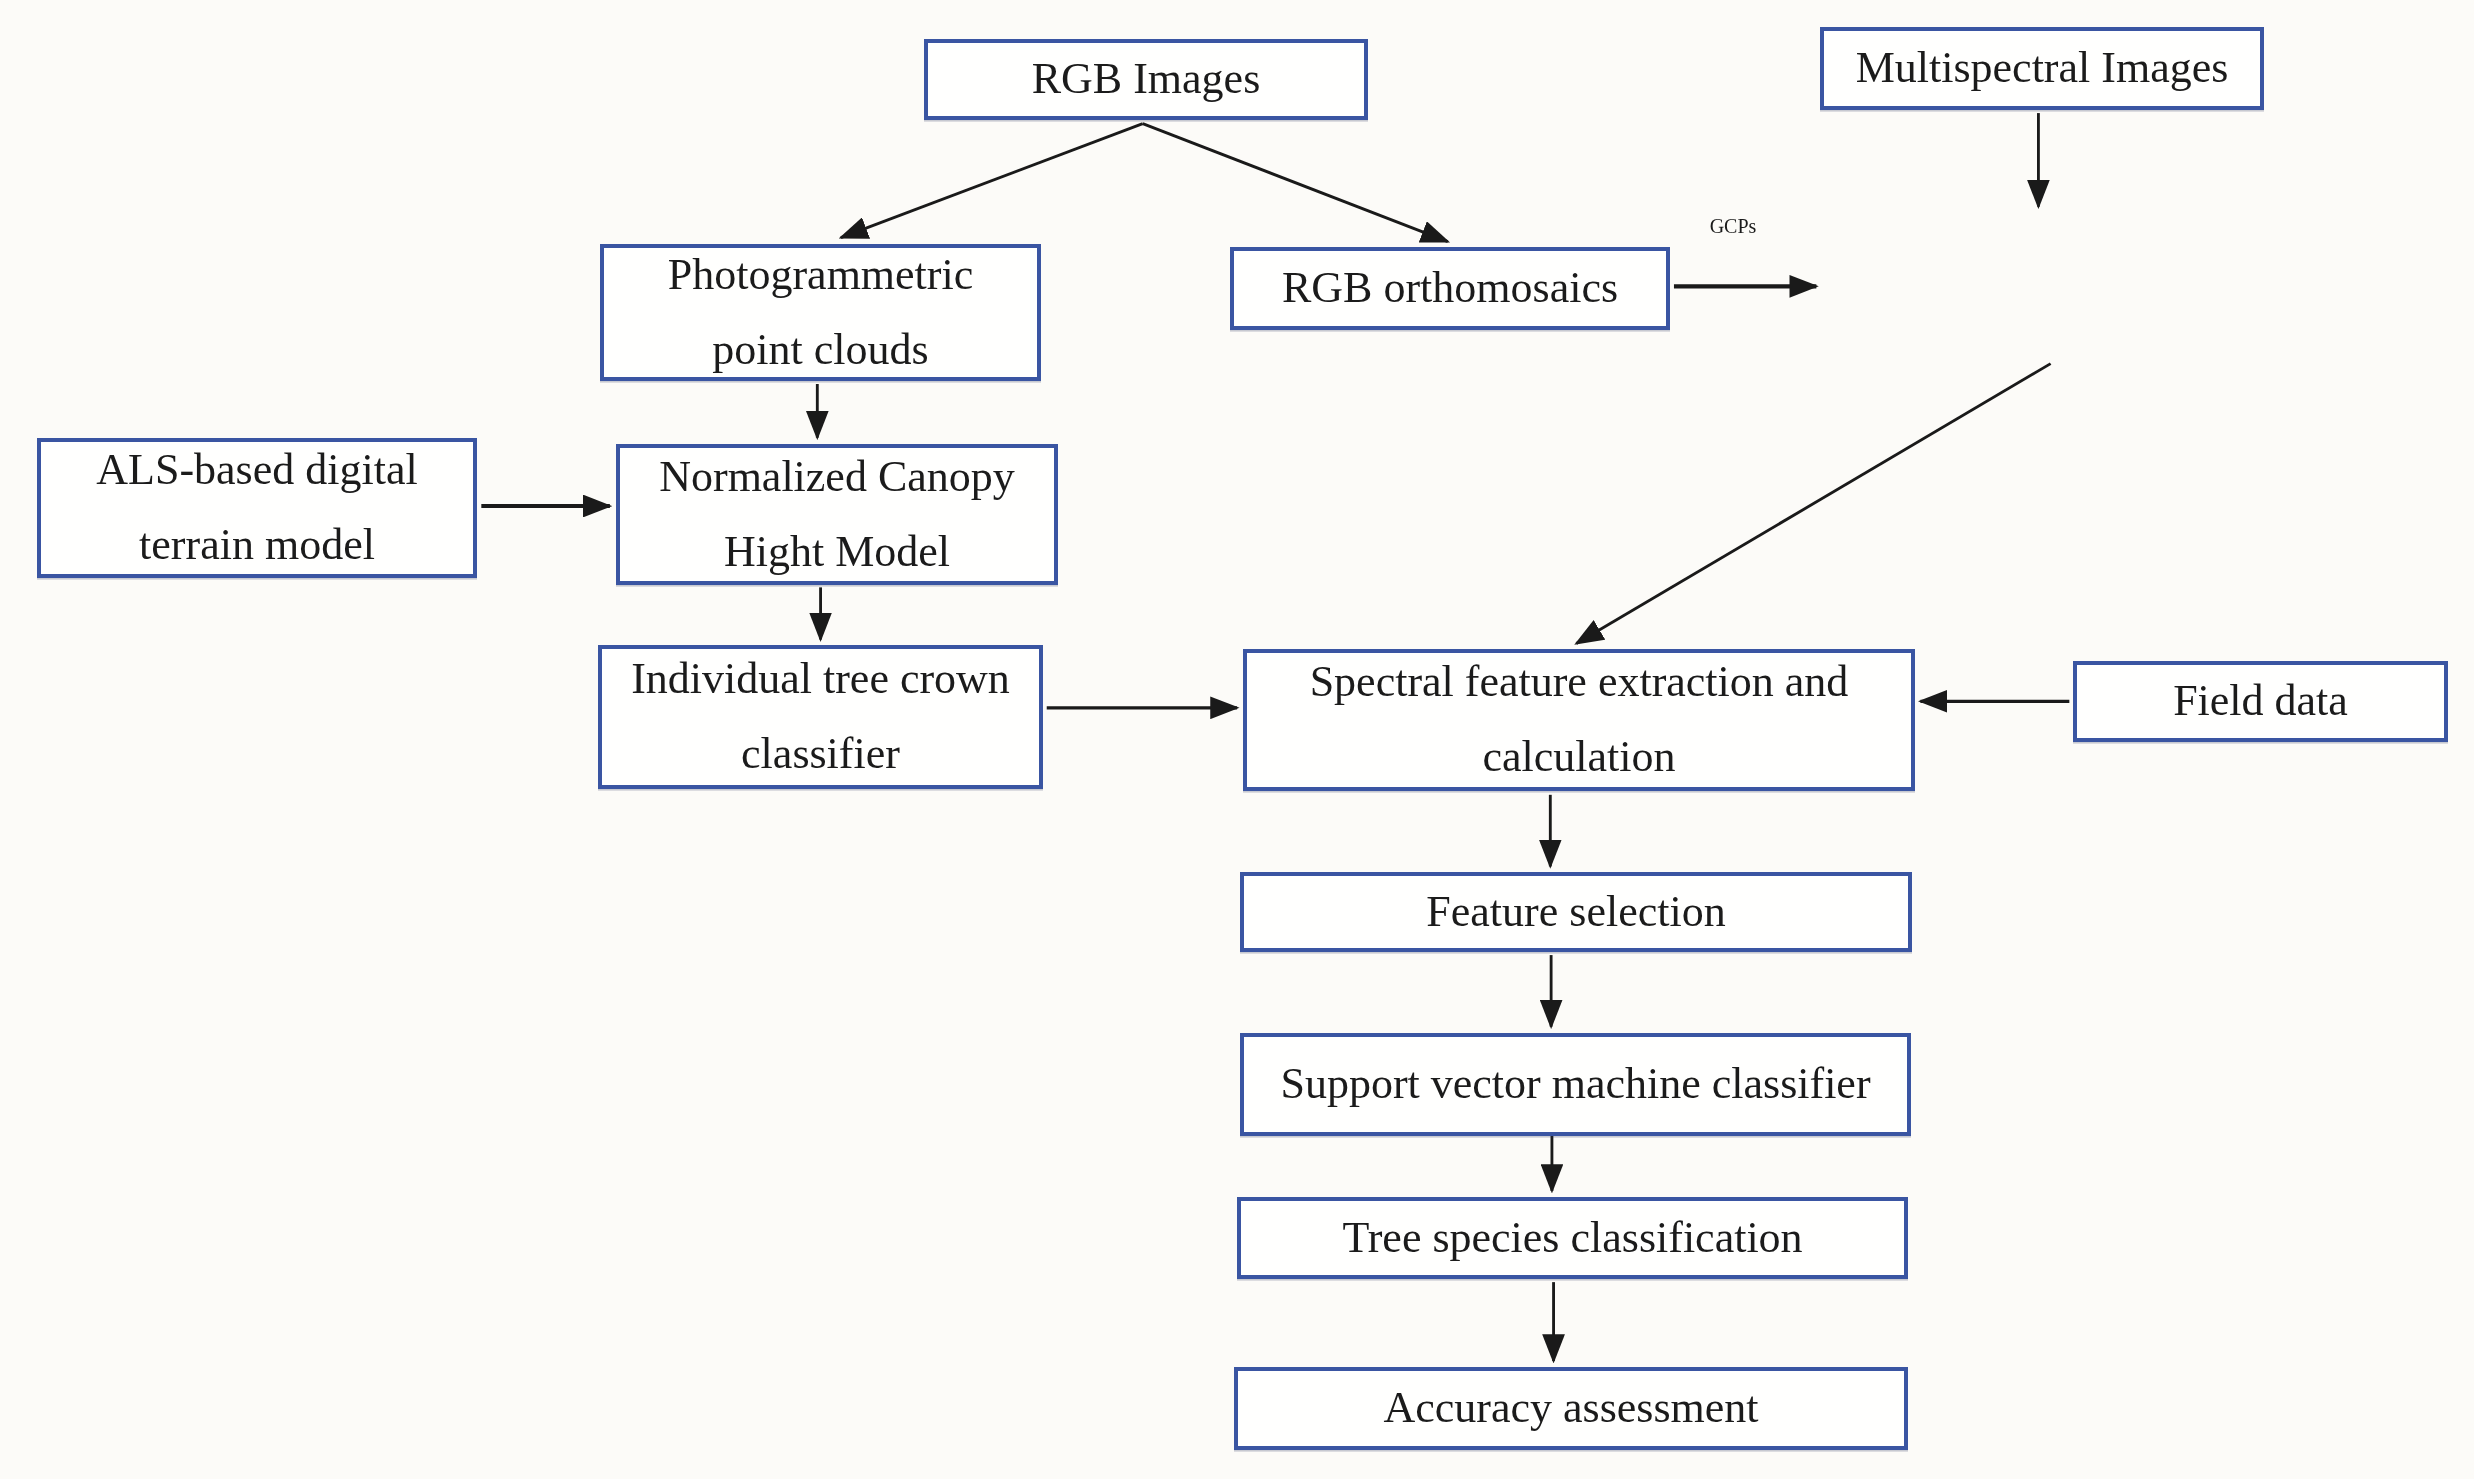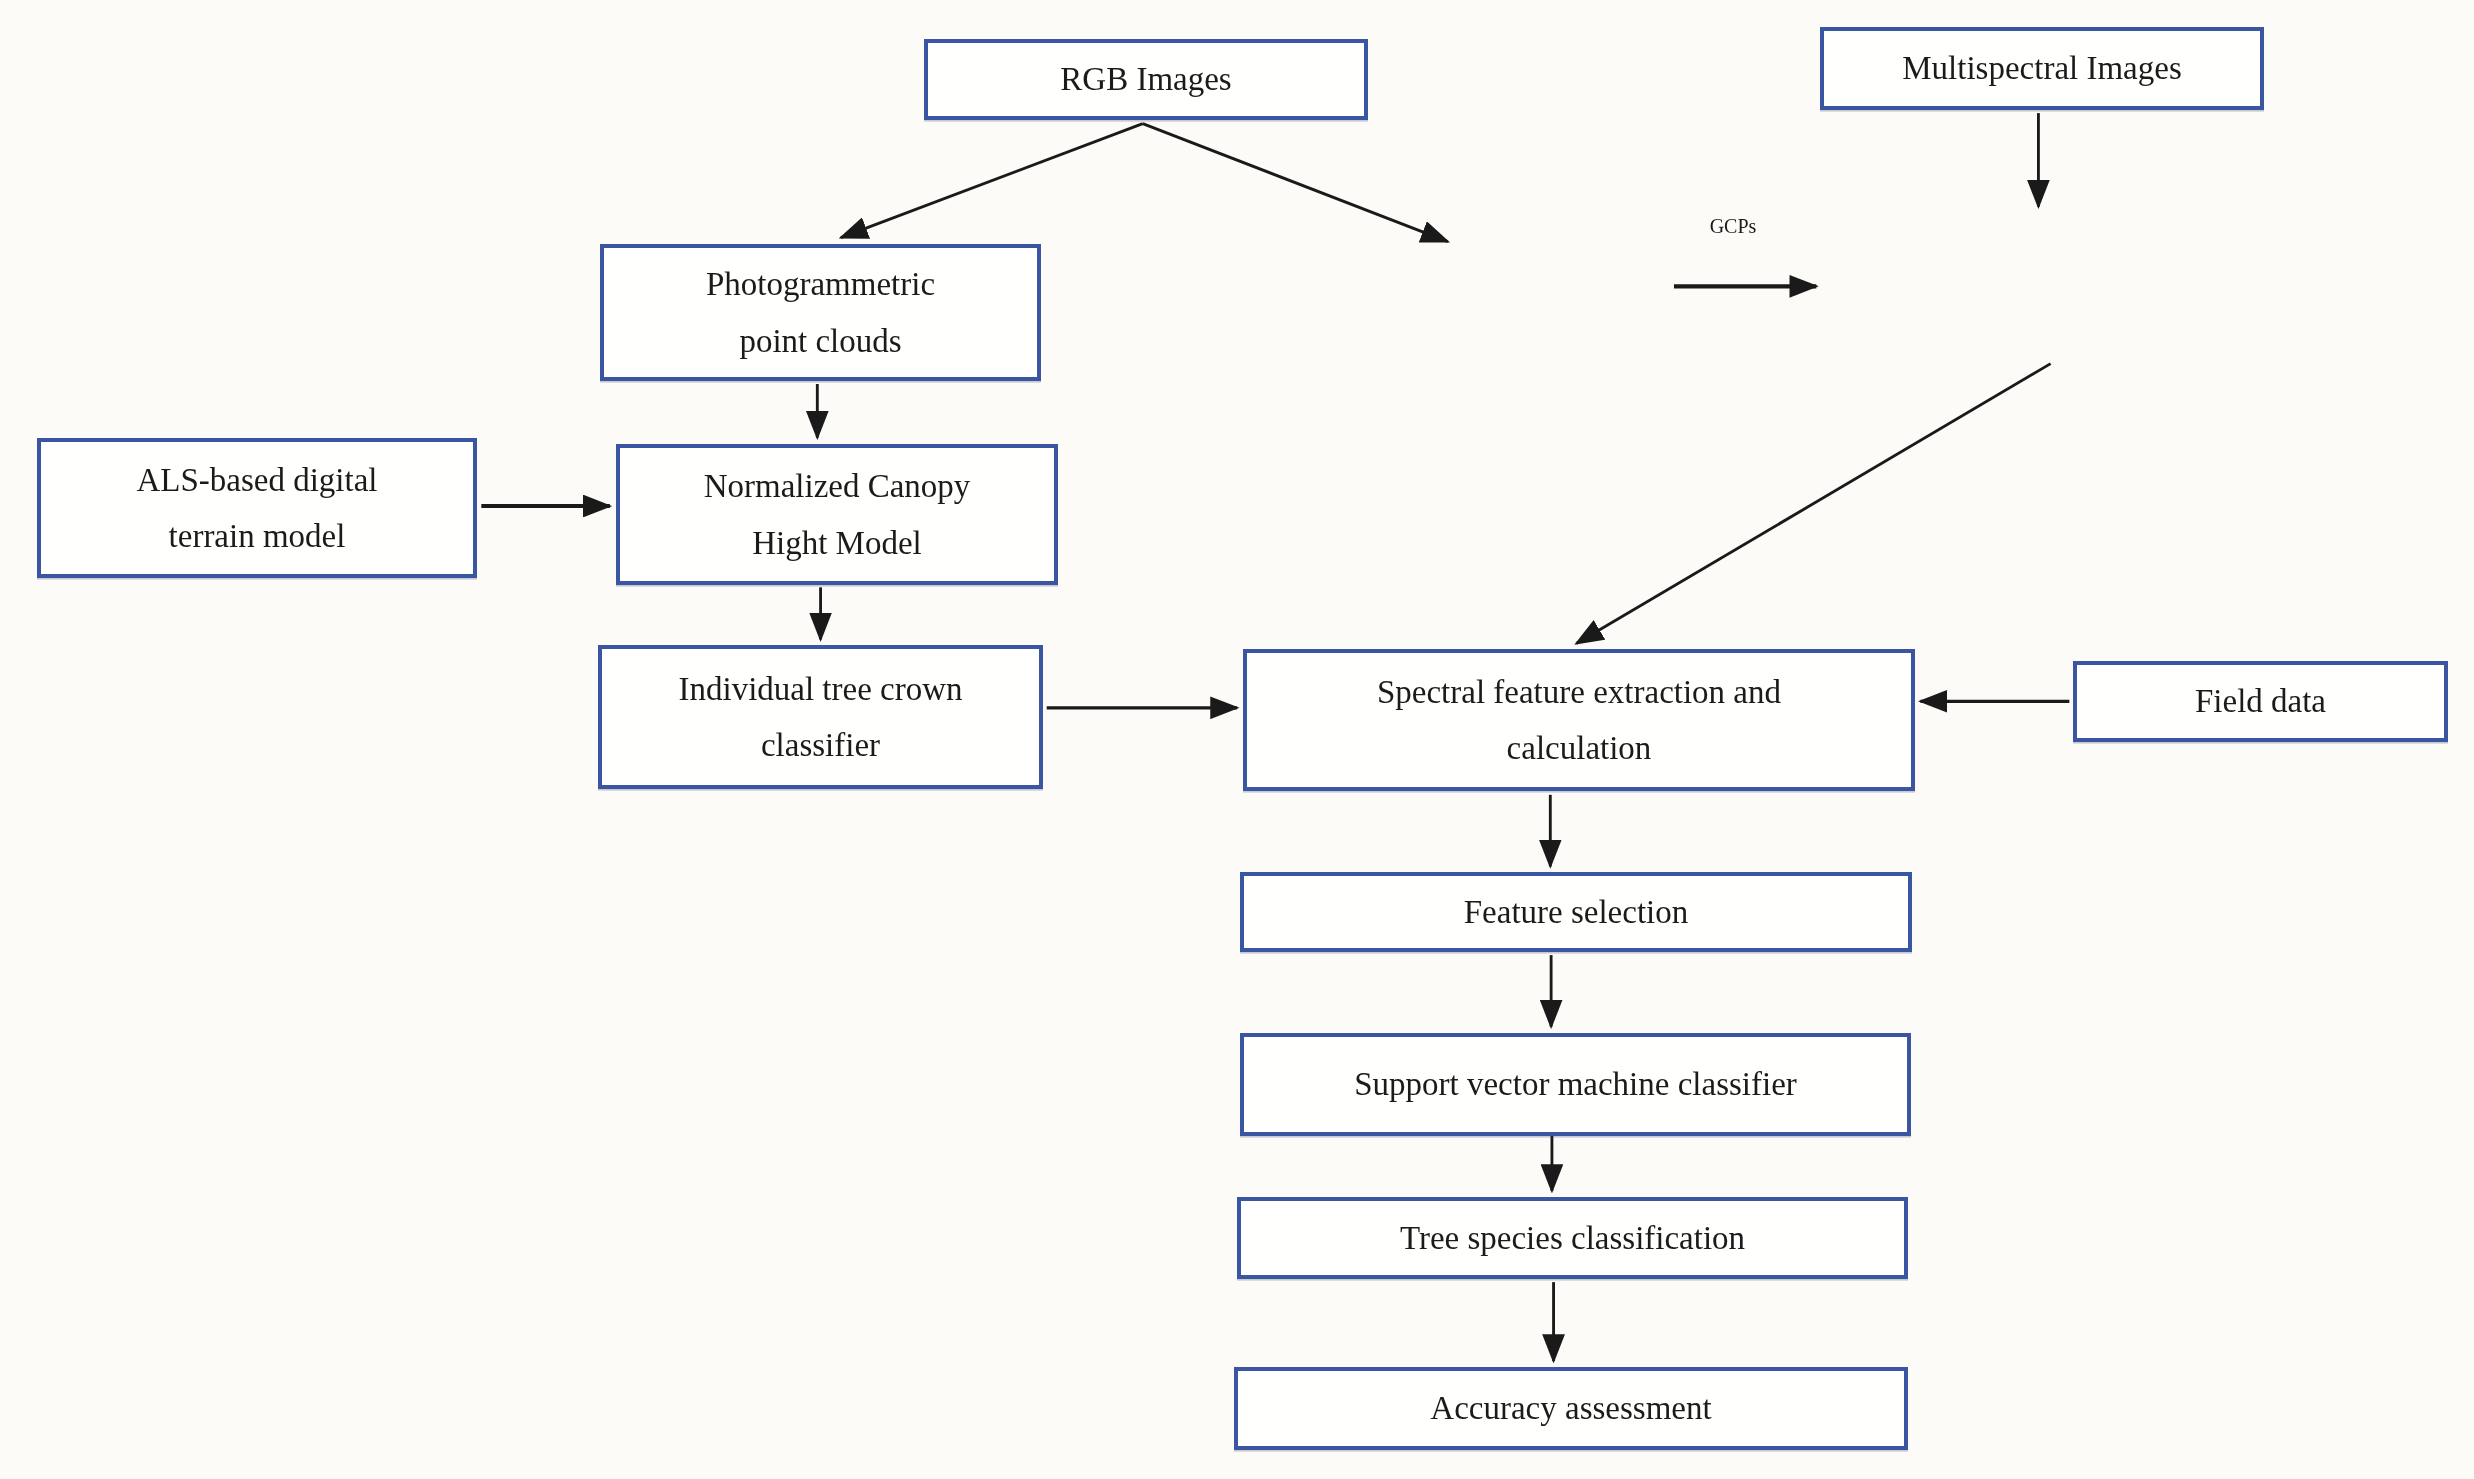--- a/index.html
+++ b/index.html
@@ -20,21 +20,21 @@
     position: absolute;
     box-sizing: border-box;
     background: #fffffe;
     border: 4.1px solid #3a55a2;
     display: flex;
     flex-direction: column;
     align-items: center;
     justify-content: center;
     text-align: center;
     color: #1b1b1b;
-    font-size: 33px;
+    font-size: 44px;
     line-height: 1.7;
     box-shadow: 0 1.6px 0 rgba(40,50,90,0.25);
   }
   .node .ln { display: block; white-space: nowrap; }
   .edge-label {
     position: absolute;
     color: #1b1b1b;
     font-size: 20px;
     text-align: center;
   }
@@ -72,20 +72,23 @@
 
   <div class="node" style="left:600px; top:244px; width:441px; height:137px">
     <span class="ln">Photogrammetric</span>
     <span class="ln">point clouds</span>
   </div>
 
   <div class="node" style="left:1820px; top:27px; width:444px; height:83px">
     <span class="ln">Multispectral Images</span>
   </div>
 
+  <div class="node" style="left:1230px; top:247px; width:440px; height:83px">
+    <span class="ln">RGB orthomosaics</span>
+  </div>
 
 
   <div class="node" style="left:37px; top:438px; width:440px; height:140px">
     <span class="ln">ALS-based digital</span>
     <span class="ln">terrain model</span>
   </div>
 
   <div class="node" style="left:616px; top:444px; width:442px; height:141px">
     <span class="ln">Normalized Canopy</span>
     <span class="ln">Hight Model</span>

